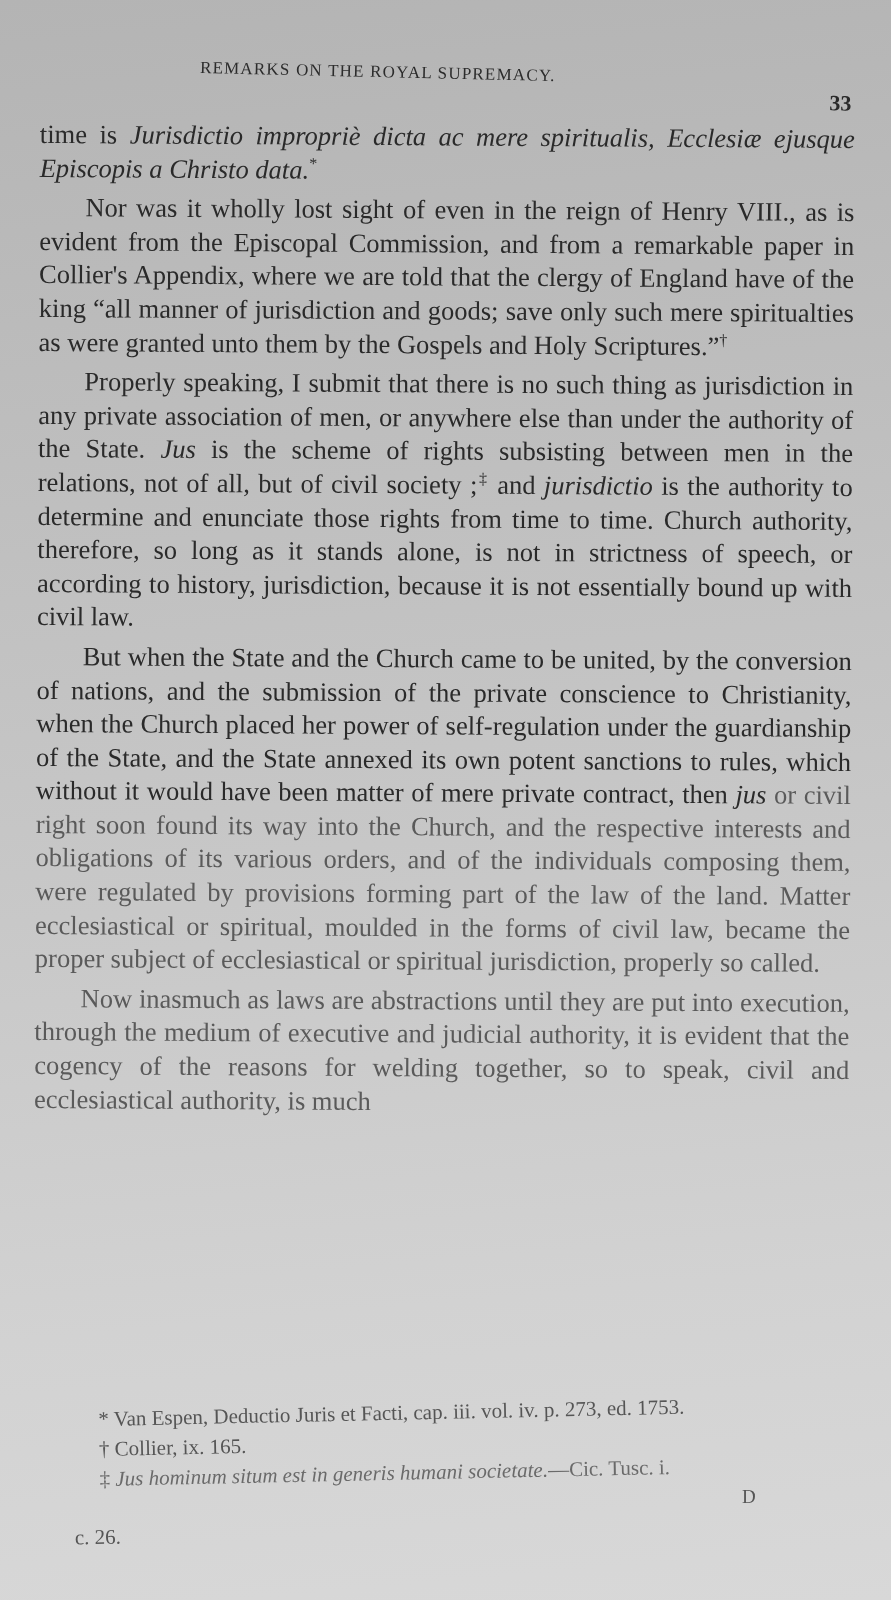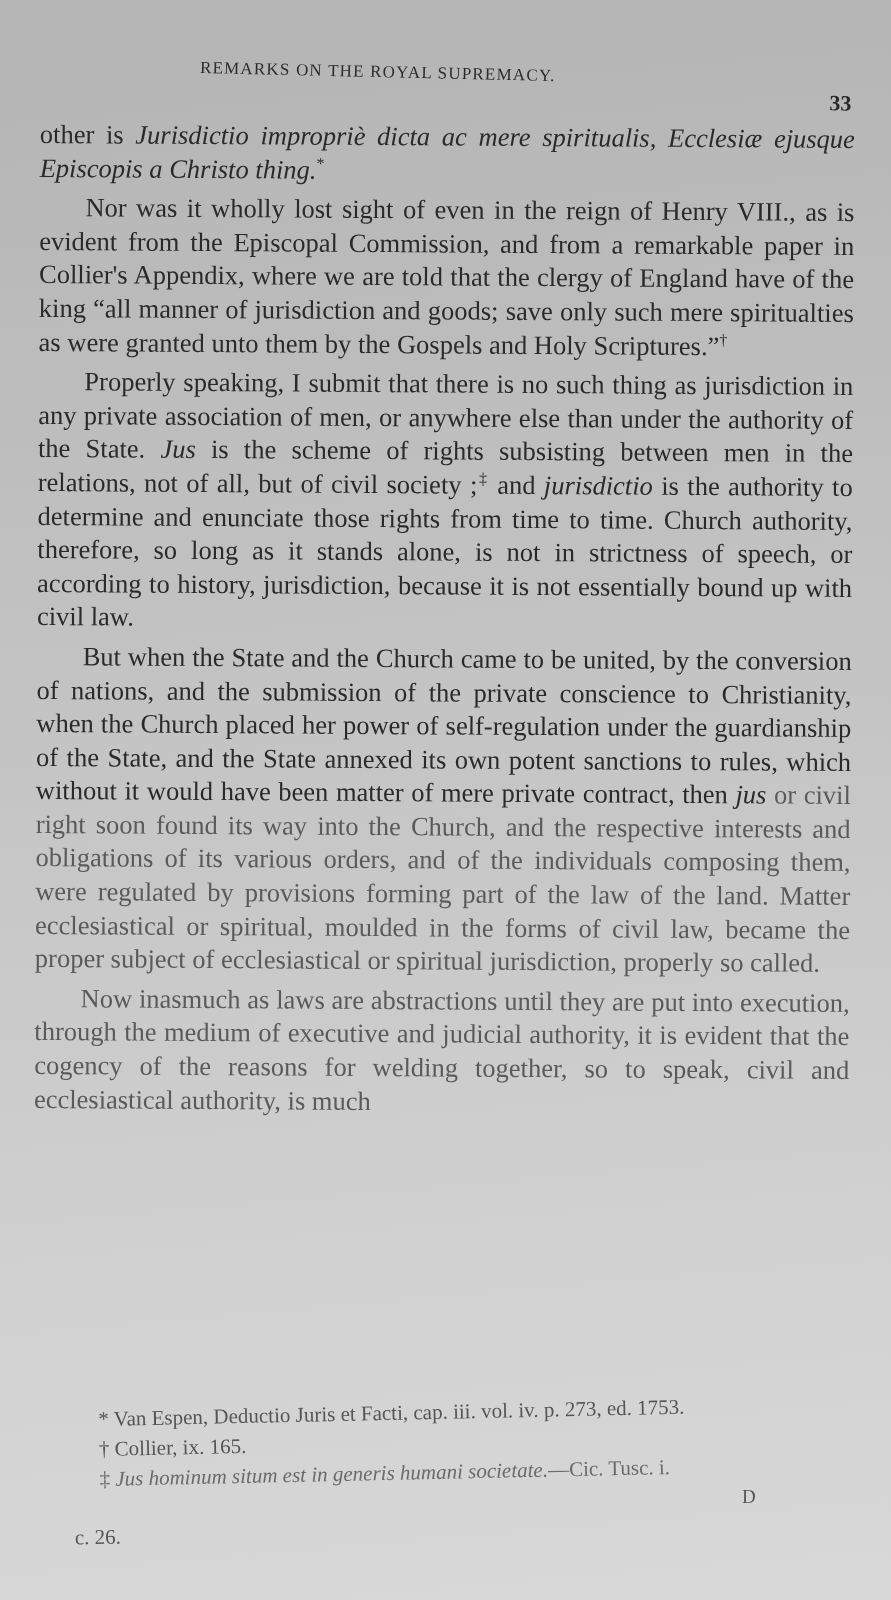--- a/index.html
+++ b/index.html
@@ -52,21 +52,21 @@
 
 <div class="page">
 
   <div class="header">
     <span class="running-head">Remarks on the Royal Supremacy.</span>
     <span class="page-number">33</span>
   </div>
 
   <div class="body-text">
     <p class="para">
-      <span>other is </span><span class="it">Jurisdictio impropriè dicta ac mere spiritualis, Ecclesiæ ejusque Episcopis a Christo thing.</span><span class="fn-ref">*</span>
+      <span>time is </span><span class="it">Jurisdictio impropriè dicta ac mere spiritualis, Ecclesiæ ejusque Episcopis a Christo data.</span><span class="fn-ref">*</span>
     </p>
     <p class="para indent spaced">
       <span>Nor was it wholly lost sight of even in the reign of Henry VIII., as is evident from the Episcopal Commission, and from a remarkable paper in Collier's Appendix, where we are told that the clergy of England have of the king “all manner of jurisdiction and goods; save only such mere spiritualties as were granted unto them by the Gospels and Holy Scriptures.”</span><span class="fn-ref">†</span>
     </p>
     <p class="para indent spaced">
       <span>Properly speaking, I submit that there is no such thing as jurisdiction in any private association of men, or anywhere else than under the authority of the State. </span><span class="it">Jus</span><span> is the scheme of rights subsisting between men in the relations, not of all, but of civil society ;</span><span class="fn-ref">‡</span><span> and </span><span class="it">jurisdictio</span><span> is the authority to determine and enunciate those rights from time to time. Church authority, therefore, so long as it stands alone, is not in strictness of speech, or according to history, jurisdiction, because it is not essentially bound up with civil law.</span>
     </p>
     <p class="para indent spaced">
       <span>But when the State and the Church came to be united, by the conversion of nations, and the submission of the private conscience to Christianity, when the Church placed her power of self-regulation under the guardianship of the State, and the State annexed its own potent sanctions to rules, which without it would have been matter of mere private contract, then </span><span class="it">jus</span><span class="faded"> or civil right soon found its way into the Church, and the respective interests and obligations of its various orders, and of the individuals composing them, were regulated by provisions forming part of the law of the land. Matter ecclesiastical or spiritual, moulded in the forms of civil law, became the proper subject of ecclesiastical or spiritual jurisdiction, properly so called.</span>
     </p>

